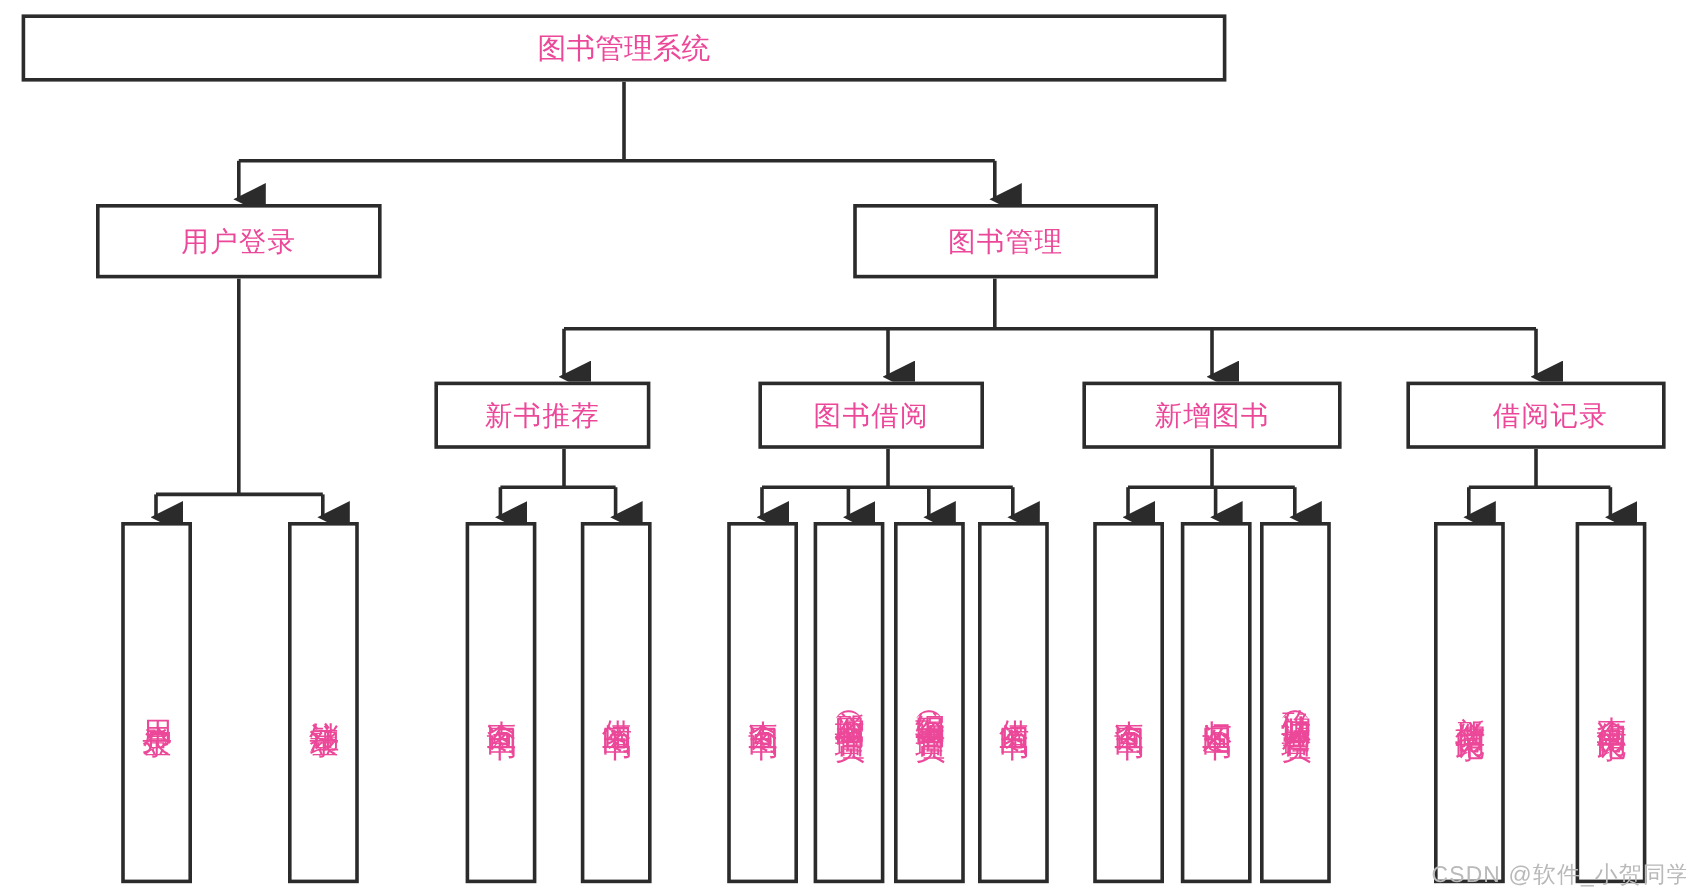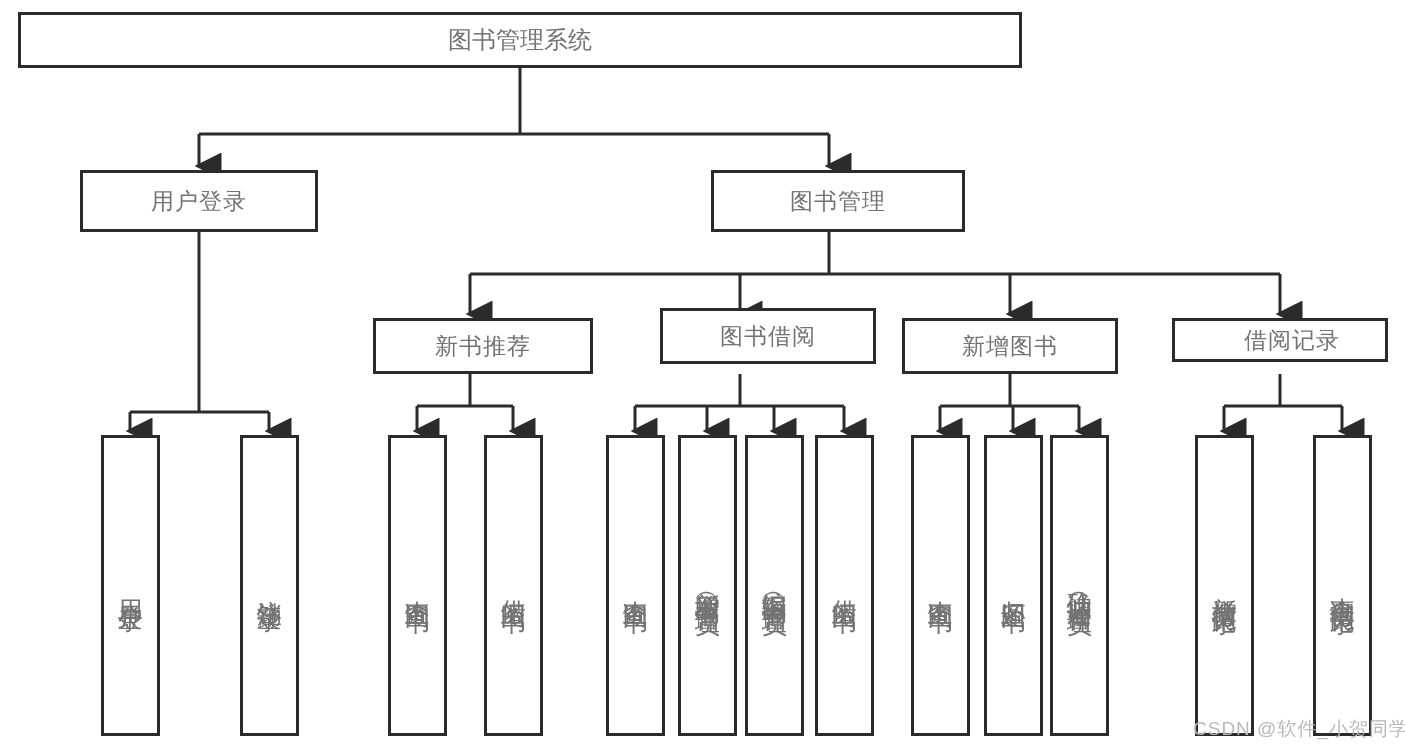--- a/index.html
+++ b/index.html
@@ -26,21 +26,21 @@
     pointer-events: none;
   }
   .node {
     position: absolute;
     box-sizing: border-box;
     background: #ffffff;
     border: 3px solid #2b2b2b;
     display: flex;
     align-items: center;
     justify-content: center;
-    color: #737373;
+    color: #ec4899;
     text-align: left;
     z-index: 2;
   }
   .node.h {
     font-size: 23px;
     letter-spacing: 1px;
   }
   .node.root {
     font-size: 24px;
   }
@@ -126,30 +126,30 @@
     <span>图书管理系统</span>
   </div>
 
   <div class="node h" id="node-l1-0" style="left: 80px; top: 170px; width: 238px; height: 62px;">
     <span>用户登录</span>
   </div>
   <div class="node h" id="node-l1-1" style="left: 711px; top: 170px; width: 254px; height: 62px;">
     <span>图书管理</span>
   </div>
 
-  <div class="node h" id="node-l2-0" style="left: 373px; top: 318px; width: 220px; height: 56px;">
+  <div class="node h" id="node-l2-0" style="left: 362px; top: 318px; width: 180px; height: 56px;">
     <span>新书推荐</span>
   </div>
-  <div class="node h" id="node-l2-1" style="left: 632px; top: 308px; width: 216px; height: 56px; margin-left: 28px;">
+  <div class="node h" id="node-l2-1" style="left: 632px; top: 318px; width: 188px; height: 56px;">
     <span>图书借阅</span>
   </div>
   <div class="node h" id="node-l2-2" style="left: 902px; top: 318px; width: 216px; height: 56px;">
     <span>新增图书</span>
   </div>
-  <div class="node h" id="node-l2-3" style="left: 1172px; top: 318px; width: 216px; height: 44px; padding-left: 24px;">
+  <div class="node h" id="node-l2-3" style="left: 1172px; top: 318px; width: 216px; height: 56px; padding-left: 24px;">
     <span>借阅记录</span>
   </div>
 
   <div class="node v" id="node-leaf-0" style="left: 101px; top: 435px; width: 59px; height: 301px;">
     <span class="vlabel">用户登录</span>
   </div>
   <div class="node v" id="node-leaf-1" style="left: 240px; top: 435px; width: 59px; height: 301px;">
     <span class="vlabel">注销登录</span>
   </div>
   <div class="node v" id="node-leaf-2" style="left: 388px; top: 435px; width: 59px; height: 301px;">

